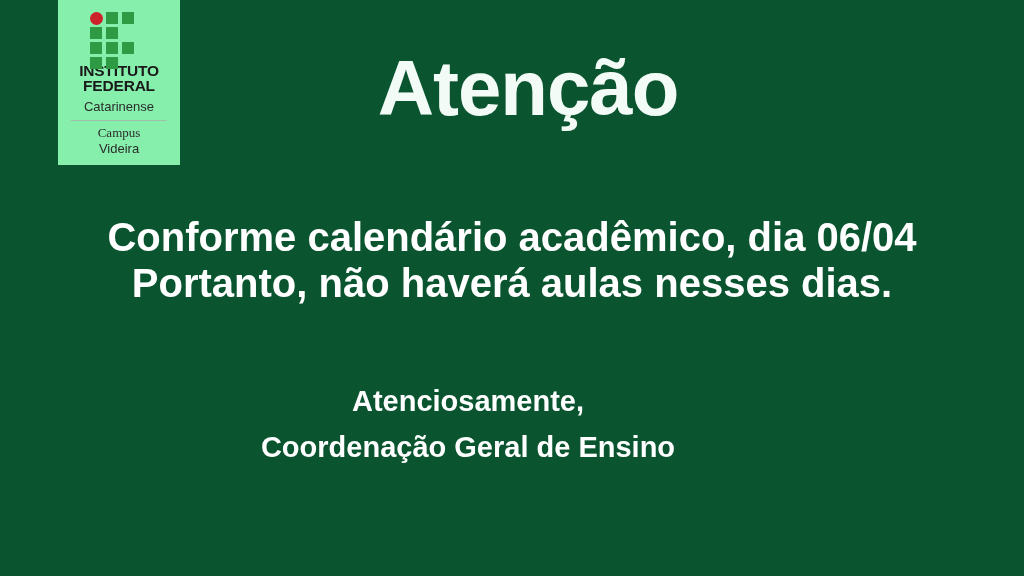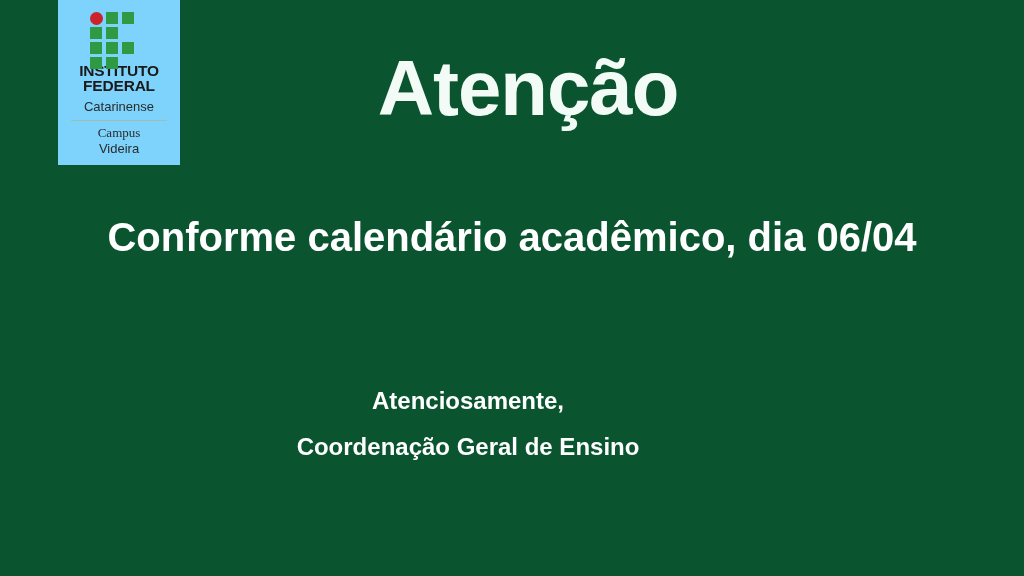--- a/index.html
+++ b/index.html
@@ -18,21 +18,21 @@
     overflow: hidden;
   }
 
   
   #logo-card {
     position: absolute;
     left: 58px;
     top: 0;
     width: 122px;
     height: 165px;
-    background: #7dd3fc;
+    background: #86efac;
     box-sizing: border-box;
     padding: 10px 8px 8px 8px;
     display: flex;
     flex-direction: column;
     align-items: center;
   }
 
   
   #if-mark {
     position: relative;
@@ -127,21 +127,21 @@
   }
   #body-block .line { display: block; }
 
   #sign-block {
     position: absolute;
     left: 0;
     top: 378px;
     width: 936px;
     text-align: center;
     color: #ffffff;
-    font-size: 24px;
+    font-size: 29px;
     font-weight: bold;
     line-height: 46px;
   }
   #sign-block .line { display: block; }
 </style>
 </head>
 <body>
 
 <div id="slide">
 
@@ -171,20 +171,21 @@
     <div class="lg-divider"></div>
 
     <div class="lg-campus">Campus</div>
     <div class="lg-videira">Videira</div>
   </div>
 
   <div id="headline">Atenção</div>
 
   <div id="body-block">
     <span class="line">Conforme calendário acadêmico, dia 06/04</span>
+    <span class="line">Portanto, não haverá aulas nesses dias.</span>
   </div>
 
   <div id="sign-block">
     <span class="line">Atenciosamente,</span>
     <span class="line">Coordenação Geral de Ensino</span>
   </div>
 
 </div>
 
 </body></html>

